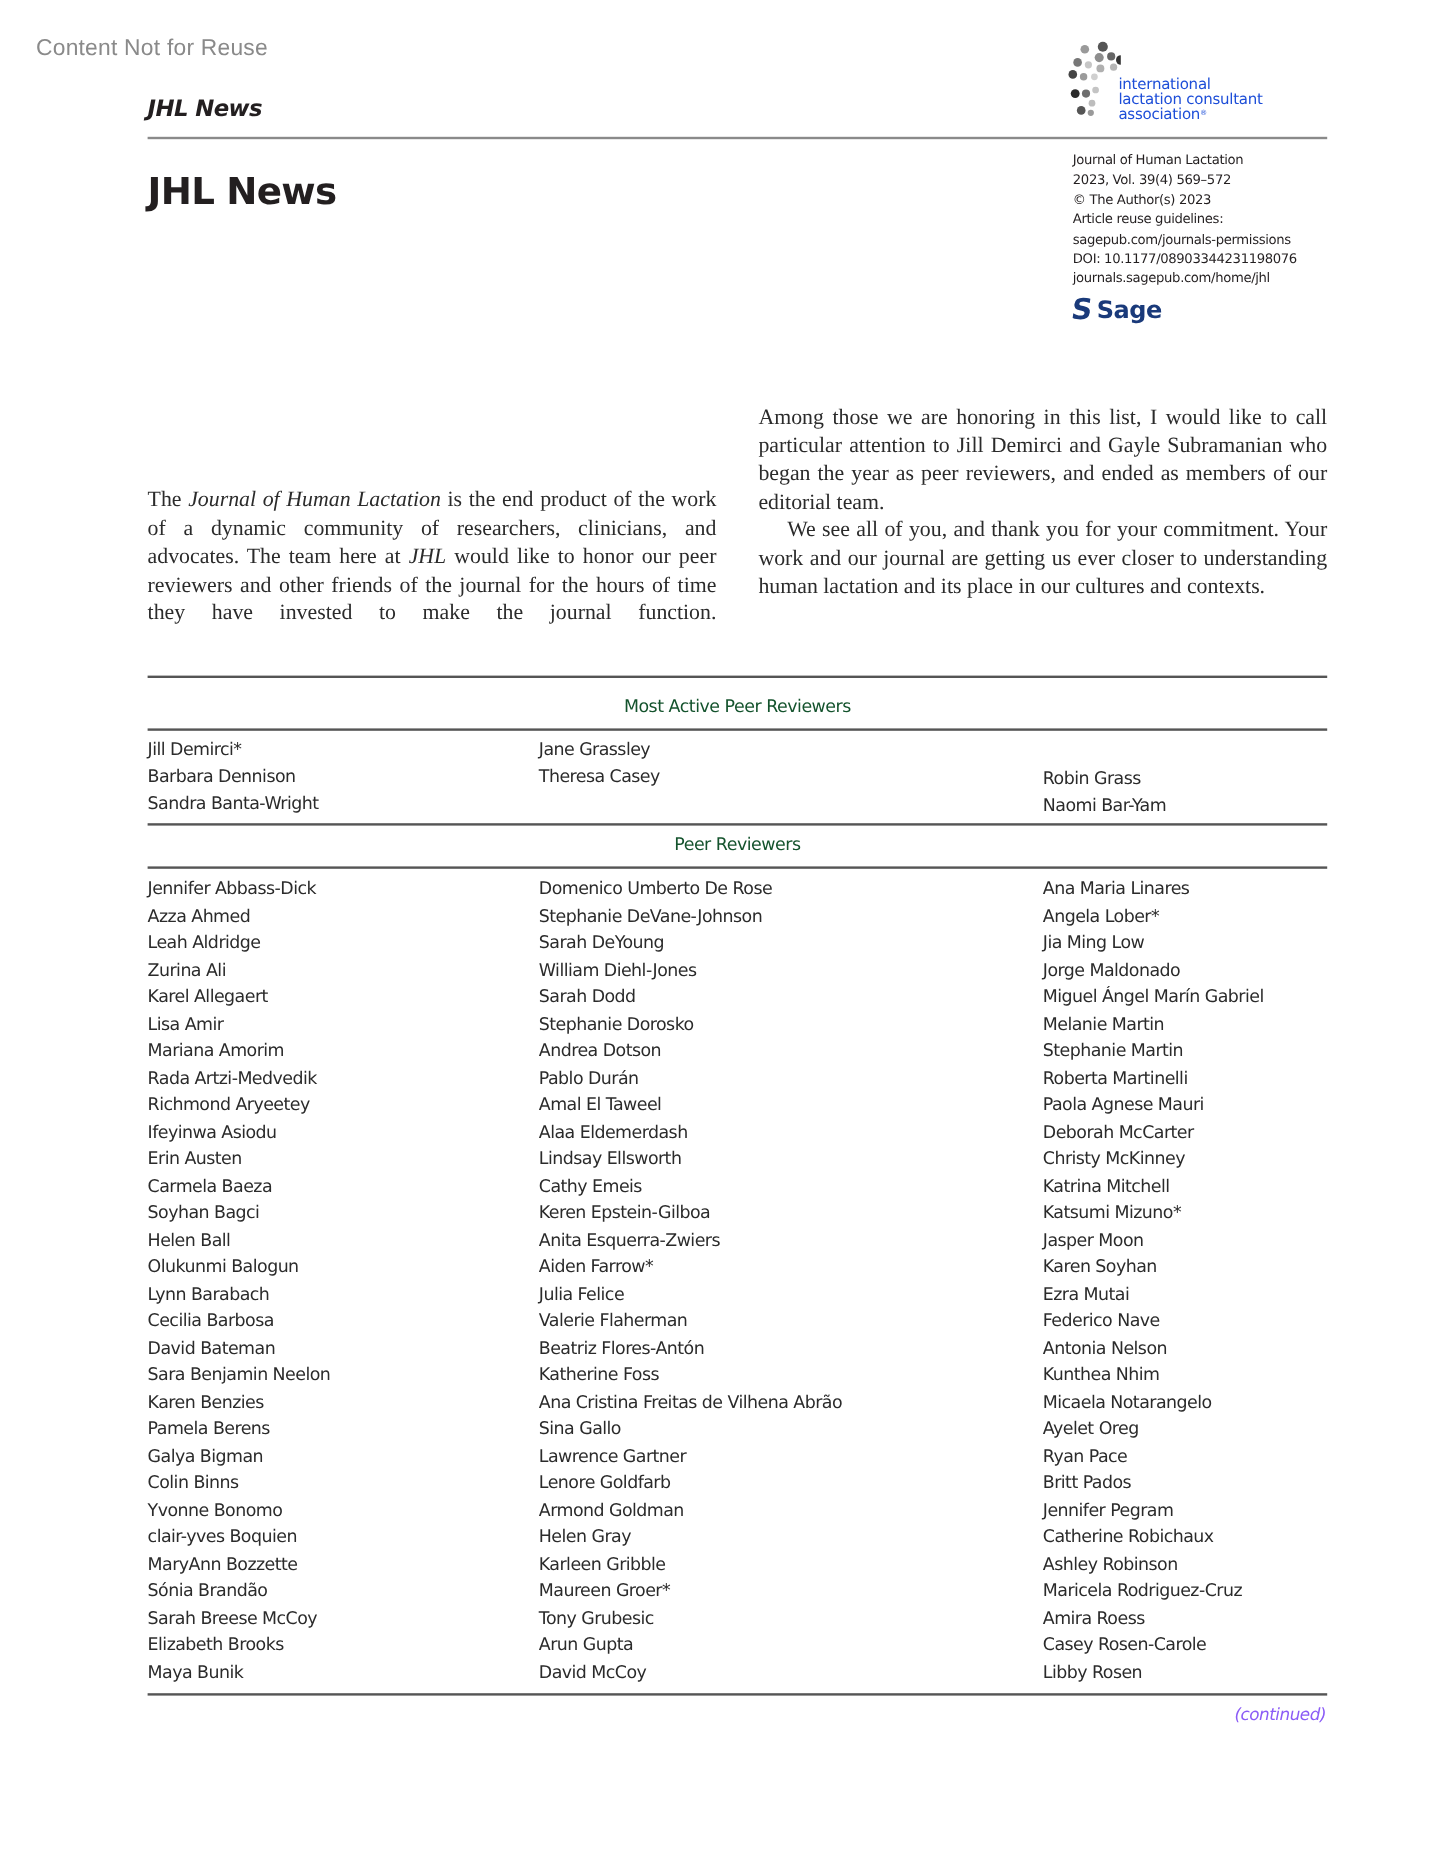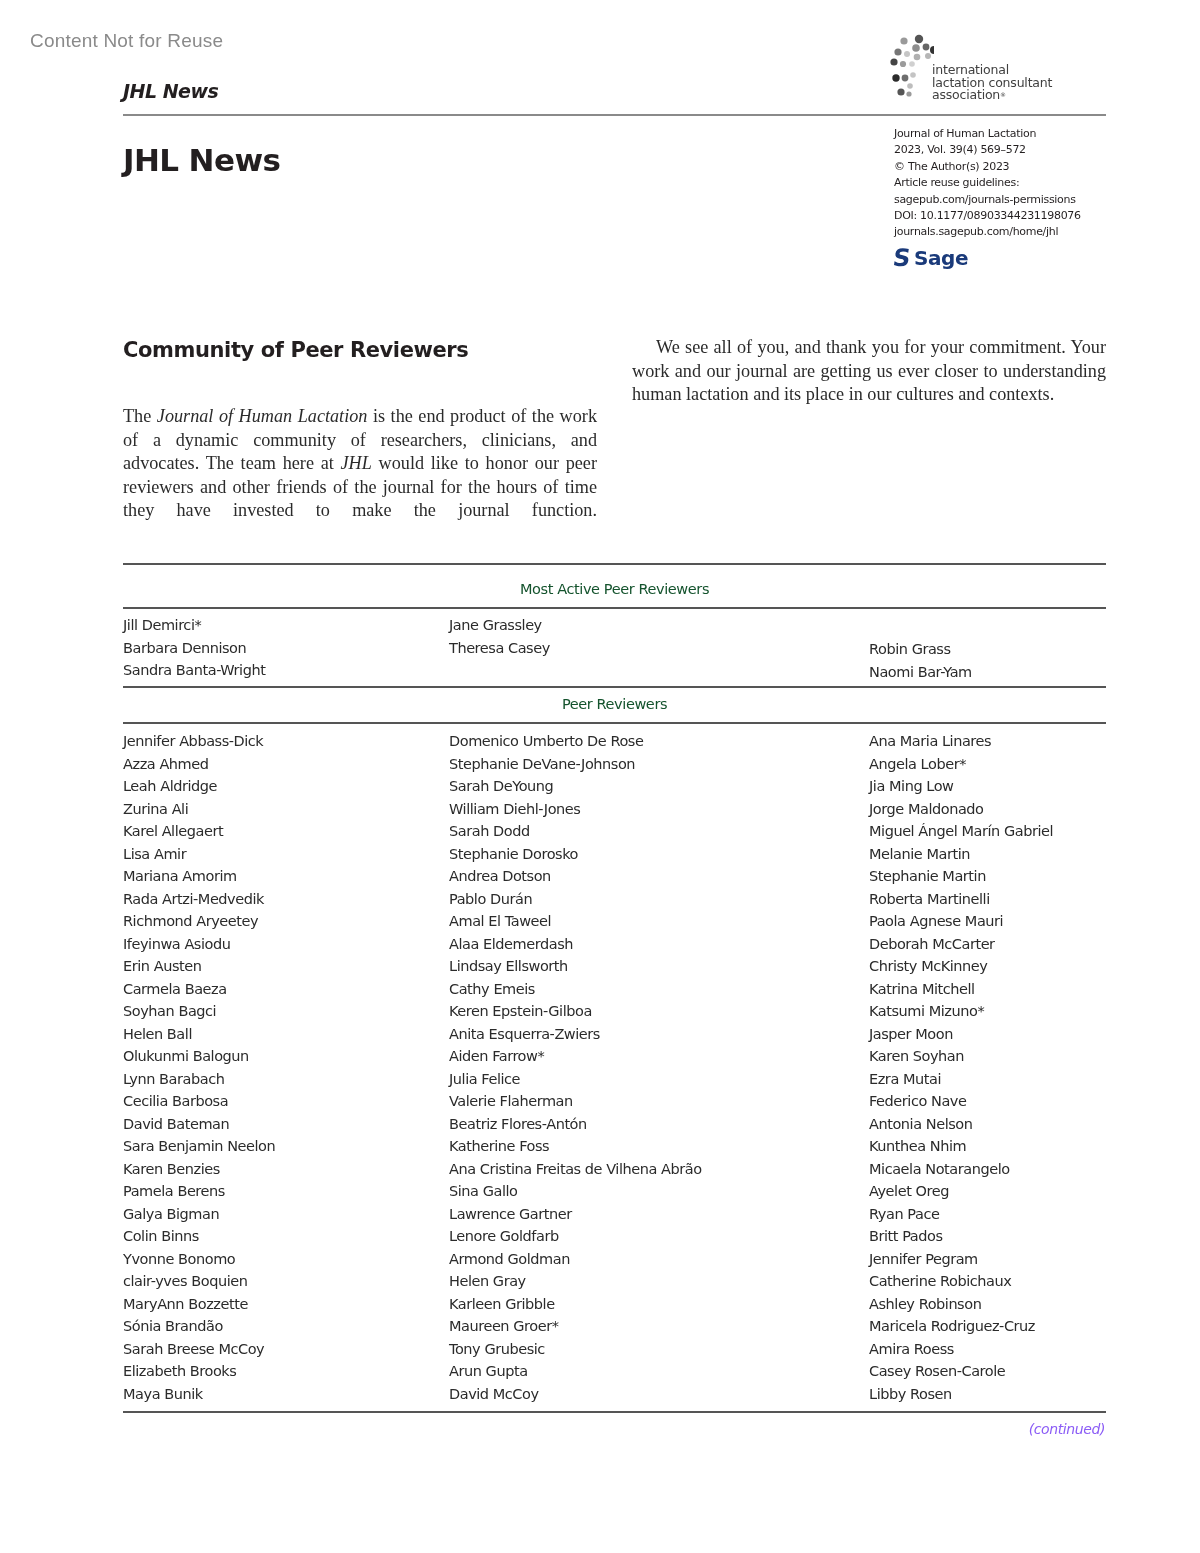--- a/index.html
+++ b/index.html
@@ -60,21 +60,21 @@
       height: 75px;
     }
     .logo svg { position: absolute; left: 0; top: 0; }
     .logo-text {
       position: absolute;
       left: 42px;
       top: 30px;
       font-family: "DejaVu Sans", sans-serif;
       font-size: 12.5px;
       line-height: 12.5px;
-      color: #404040;
+      color: #1d4ed8;
       letter-spacing: -0.2px;
     }
     .logo-text .reg { font-size: 6px; vertical-align: top; }
     
     .meta {
       position: absolute;
       left: 894px;
       top: 126px;
       font-family: "DejaVu Sans", sans-serif;
       font-size: 11px;
@@ -223,26 +223,26 @@
   <div>DOI: 10.1177/08903344231198076</div>
   <div>journals.sagepub.com/home/jhl</div>
 </div>
 
 <div class="sage">
   <span class="sage-s">S</span>
   <span>Sage</span>
 </div>
 
 <div class="article-heading">
-  <div>Community of Peer Reviewers</div>
 </div>
 
 <p class="body-text left-para"><span>The </span><i>Journal of Human Lactation</i><span> is the end product of the work of a dynamic community of researchers, clinicians, and advocates. The team here at </span><i>JHL</i><span> would like to honor our peer reviewers and other friends of the journal for the hours of time they have invested to make the journal function.</span></p>
 
 <div class="body-text right-col">
+  <p>Among those we are honoring in this list, I would like to call particular attention to Jill Demirci and Gayle Subramanian who began the year as peer reviewers, and ended as members of our editorial team.</p>
   <p class="indent">We see all of you, and thank you for your commitment. Your work and our journal are getting us ever closer to understanding human lactation and its place in our cultures and contexts.</p>
 </div>
 
 <div class="tbl-rule" style="top:563px;"></div>
 <div class="tbl-head" style="top:581px;">Most Active Peer Reviewers</div>
 <div class="tbl-rule" style="top:607px;"></div>
 
 <div class="col c1" style="top:614px;">
   <div>Jill Demirci*</div>
   <div>Barbara Dennison</div>

